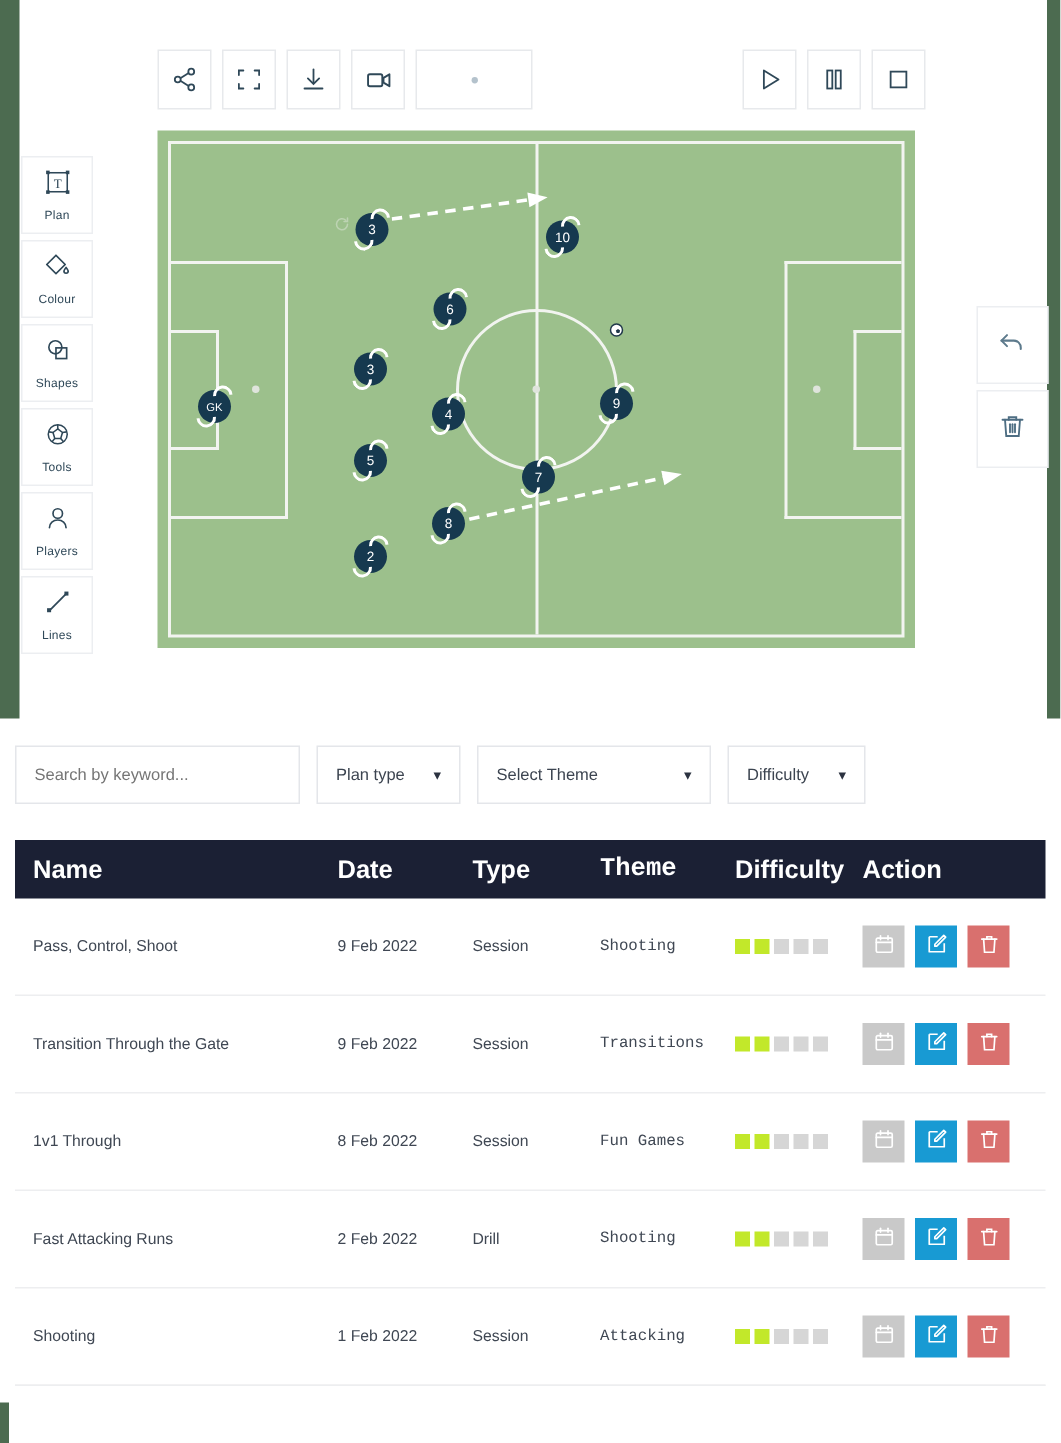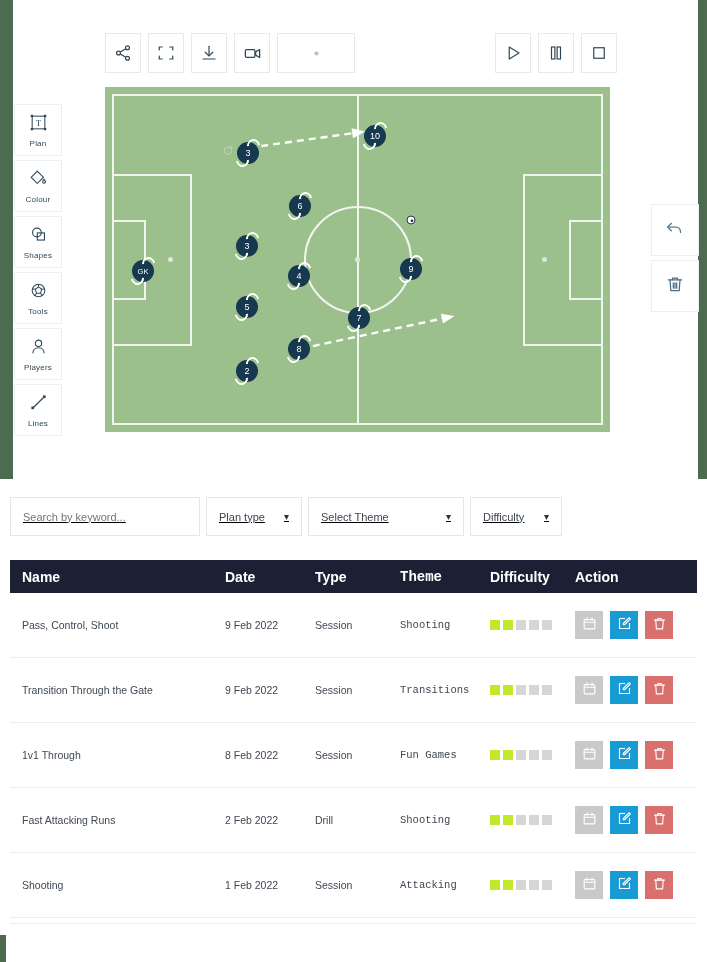--- a/index.html
+++ b/index.html
@@ -95,42 +95,42 @@
 
   .refresh-ic { position:absolute; transform:translate(-50%,-50%); opacity:.55; }
 
   
   .subtitle {
     position:absolute; left:0; top:455px; width:707px; text-align:center;
     font-size:10.5px; color:#555f6d;
   }
 
   
-  .filters { position:absolute; left:10px; top:497px; display:flex; gap:6px; align-items:flex-end;text-decoration:underline; }
+  .filters { position:absolute; left:10px; top:497px; display:flex; gap:11px; align-items:flex-end; }
   .field {
     height:39px; border:1px solid #e4e6ea; background:#fff;
     display:flex; align-items:center; padding:0 12px; font-size:11px; color:#5a6370;
   }
   .field.search-input { width:190px; }
   .field.sel { justify-content:space-between; color:#3c4450; }
   .sel-plan  { width:96px; }
   .sel-theme { width:156px; }
   .sel-diff  { width:92px; }
   .chev { margin-left:8px; color:#2b3240; font-size:10px; }
   .search-btn {
     width:95px; height:40px; background:#1b2034; color:#fff;
     font-size:11.5px; display:flex; align-items:center; justify-content:center;
     border:none; cursor:pointer; font-family:inherit;
   }
 
   
   .table { position:absolute; left:10px; top:560px; width:687px; }
   .thead {
-    display:flex; align-items:center; height:33px;
-    background:#1b2034; color:#fff; font-size:14px; font-weight:bold;
+    display:flex; align-items:center; height:39px;
+    background:#1b2034; color:#fff; font-size:17px; font-weight:bold;
   }
   .row {
     display:flex; align-items:center; height:65px;
     border-bottom:1px solid #edeef0; font-size:10.5px; color:#3f4753;
   }
   .c-name  { width:215px; padding-left:12px; }
   .c-date  { width:90px; }
   .c-type  { width:85px; }
   .c-theme { width:90px;font-family:Liberation Mono, monospace; }
   .c-diff  { width:85px; }
@@ -345,21 +345,21 @@
           <span class="refresh-ic" style="left: 114px; top: 55px;"><svg width="11" height="11" viewBox="0 0 24 24" fill="none" stroke="#d9e4d3" stroke-width="2.2" stroke-linecap="round">
               <path d="M20 12a8 8 0 1 1-2.5-5.8"></path>
               <polyline points="20,3 20,8 15,8"></polyline>
             </svg></span>
           <div class="token gk" style="left: 29px; top: 175px;">
             <span>GK</span>
           </div>
           <div class="token" style="left: 134px; top: 57px;">
             <span>3</span>
           </div>
-          <div class="token" style="left: 261px; top: 40px;">
+          <div class="token" style="left: 261px; top: 62px;">
             <span>10</span>
           </div>
           <div class="token" style="left: 186px; top: 110px;">
             <span>6</span>
           </div>
           <div class="token" style="left: 133px; top: 150px;">
             <span>3</span>
           </div>
           <div class="token" style="left: 185px; top: 180px;">
             <span>4</span>

